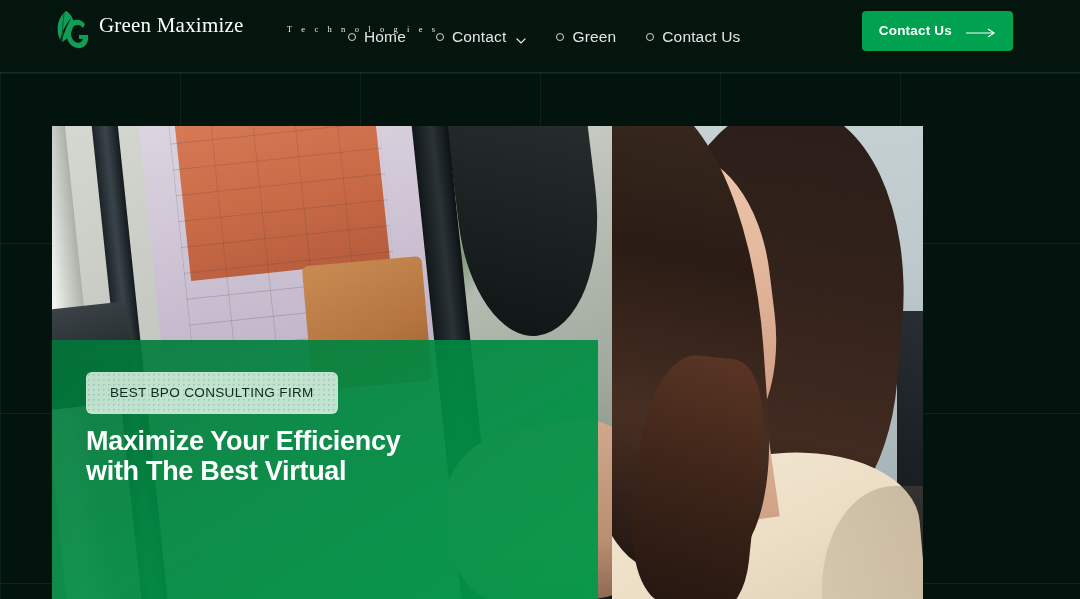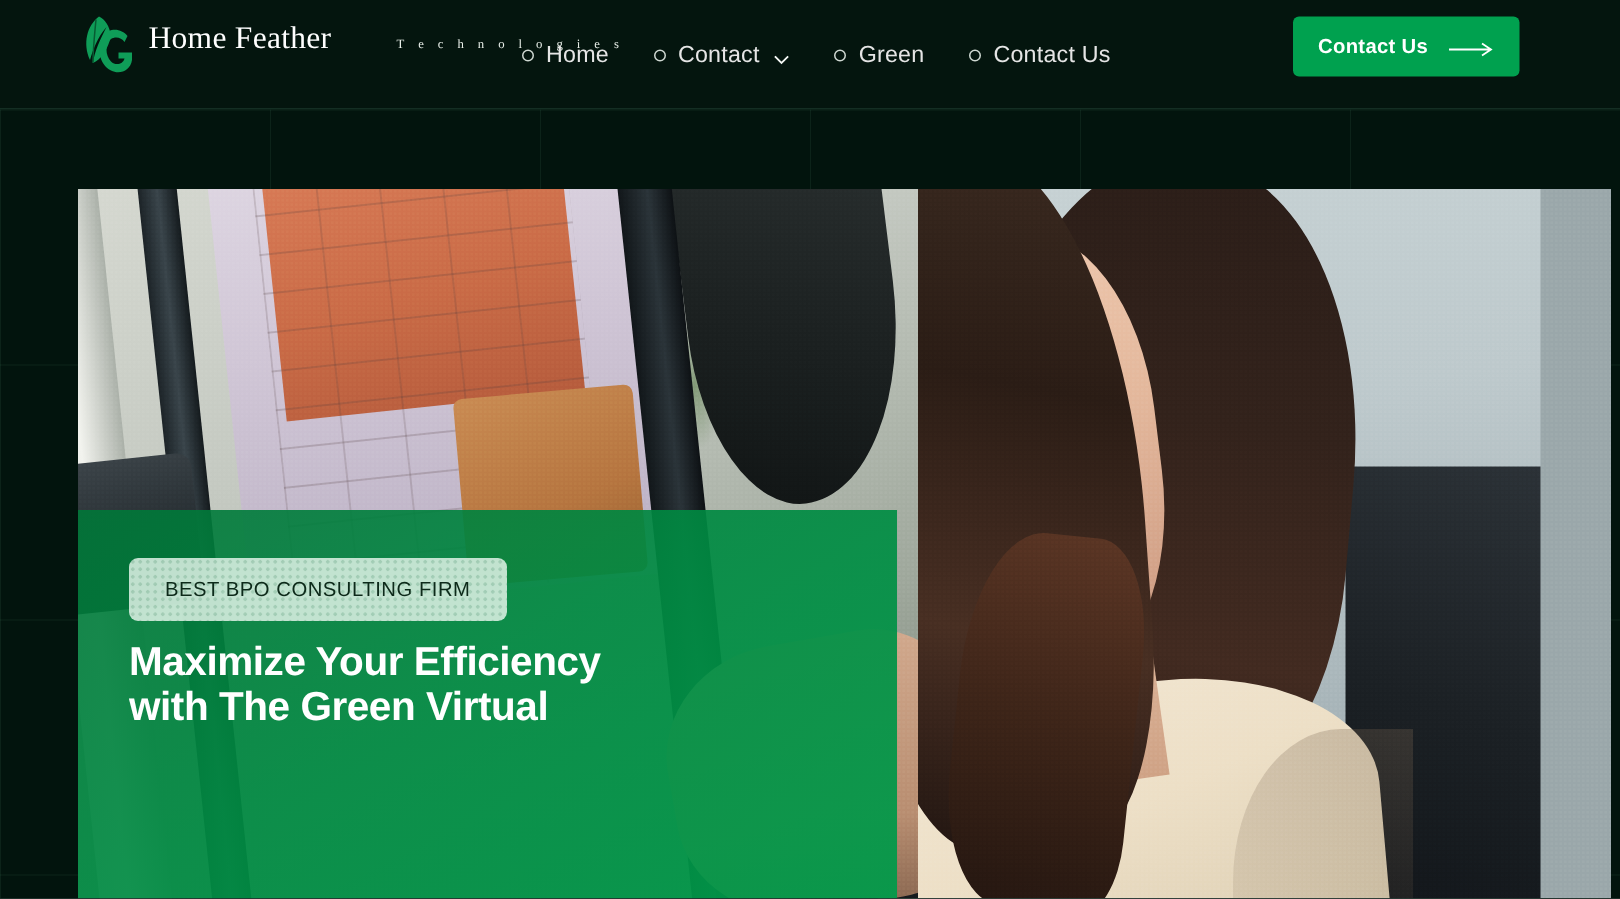--- a/index.html
+++ b/index.html
@@ -70,21 +70,21 @@
     background:#00a14f; border:none; border-radius:4px;
     display:flex; align-items:center; gap:14px;
     cursor:pointer;
   }
   .cta-label { color:#ffffff; font-size:13.5px; font-weight:bold; letter-spacing:.2px; line-height:1; white-space:nowrap; }
   .cta-arrow { display:block; width:30px; height:10px; flex:none; }
 
   
   .hero {
     position:absolute; left:52px; top:126px;
-    width:1022px; height:473px;
+    width:871px; height:473px;
     overflow:hidden;
     z-index:3;
   }
 
   
   .photo { position:absolute; inset:0; background:#9aa7aa; overflow:hidden; }
 
   
   .ph-wall {
     position:absolute; left:520px; top:0; width:455px; height:473px;
@@ -269,21 +269,21 @@
 
     <a class="brand">
       <span class="brand-mark">
         <svg width="42" height="50" viewBox="0 0 42 50" aria-hidden="true">
           <path d="M14 4 C6 10, 3 22, 8 33 C10 26, 13 18, 19 11 C15 19, 11 27, 10 35 C15 33, 20 26, 22 17 C21 10, 18 6, 14 4 Z" fill="#0f9d58"></path>
           <path d="M12 6 C11 16, 10 26, 10 35" stroke="#075c33" stroke-width="1" fill="none"></path>
           <path d="M33 17 C29 12, 21 11, 17 17 C12 24, 14 36, 22 40 C28 43, 35 40, 36 33 L36 28 L27 28 L27 32 L31 32 C30 36, 25 37, 22 34 C18 30, 18 22, 22 19 C25 17, 29 18, 31 21 Z" fill="#0f9d58"></path>
         </svg>
       </span>
       <span class="brand-text">
-        <span class="brand-name">Home Feather</span>
+        <span class="brand-name">Green Maximize</span>
         <span class="brand-rule"></span>
         <span class="brand-sub">T e c h n o l o g i e s</span>
       </span>
     </a>
 
     <nav class="nav">
 
       <div class="nav-item">
         <span class="nav-dot"></span>
         <span class="nav-label">Home</span>
@@ -353,19 +353,19 @@
 
       <div class="ph-grain"></div>
     </div>
 
     <div class="hero-overlay"></div>
 
     <div class="hero-content">
       <div class="badge">BEST BPO CONSULTING FIRM</div>
       <h1 class="headline">
         <span>Maximize Your Efficiency</span>
-        <span>with The Green Virtual</span>
+        <span>with The Best Virtual</span>
       </h1>
     </div>
 
   </section>
 
 </div>
 
 </body></html>

